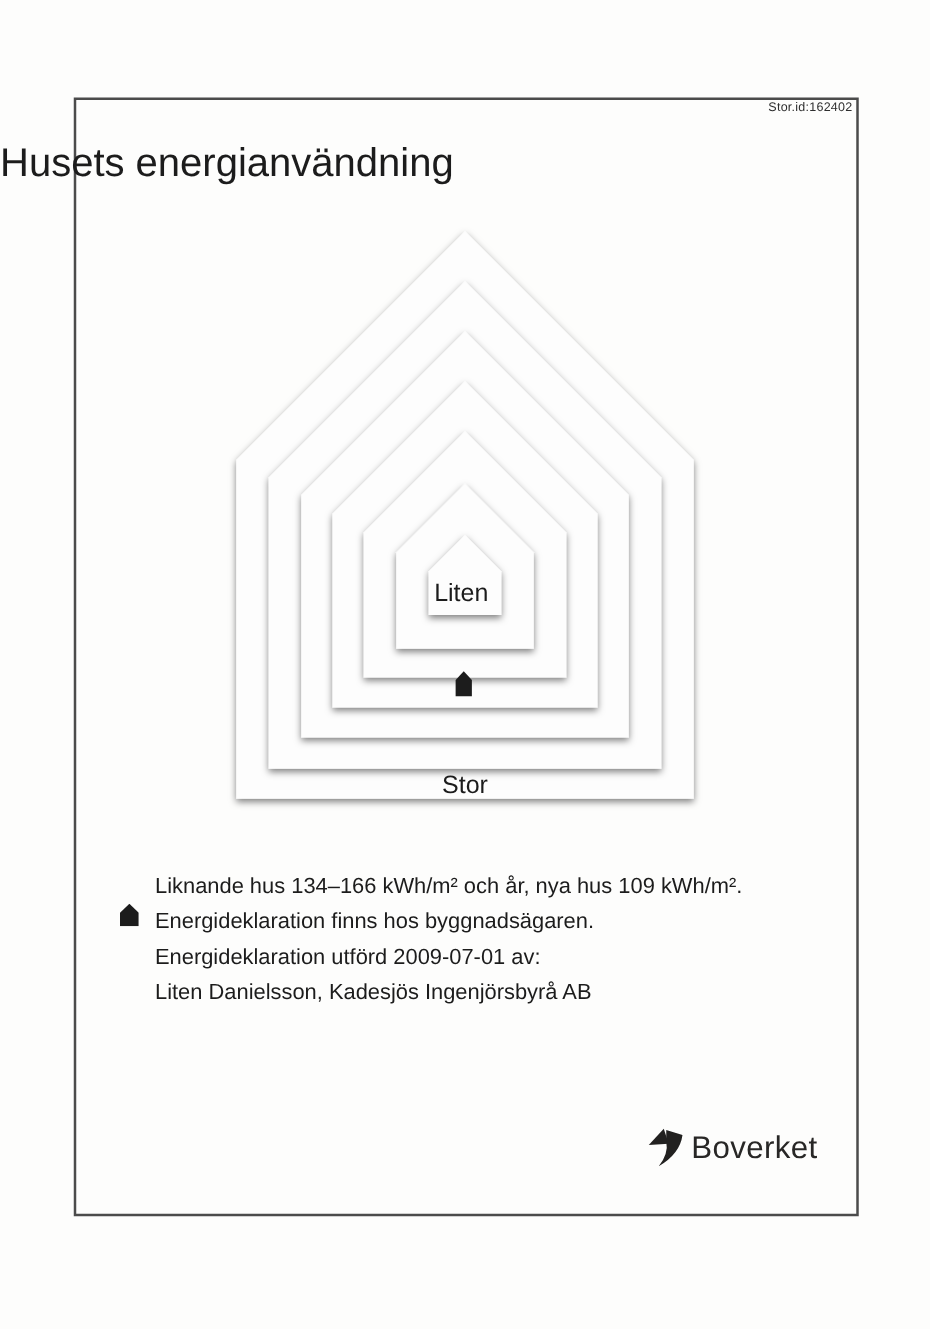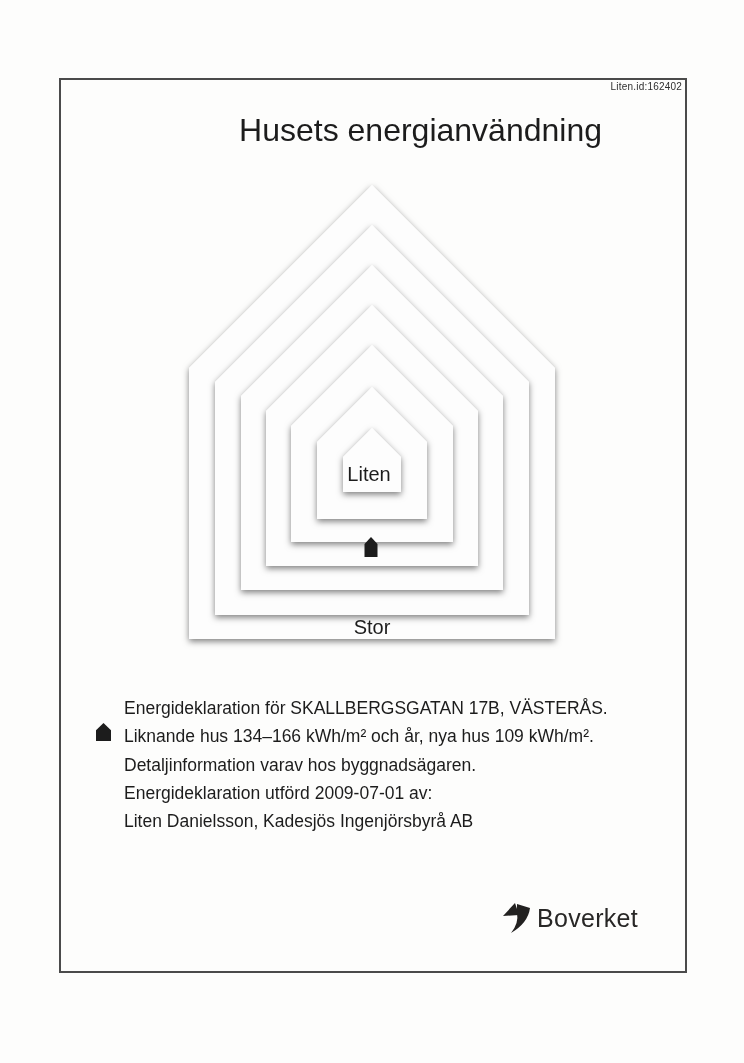--- a/index.html
+++ b/index.html
@@ -22,21 +22,21 @@
     position: absolute;
     top: 81px; right: 62px;
     font-size: 10px;
     letter-spacing: 0.2px;
     color: #2e2e2e;
   }
   .title {
     position: absolute;
     left: 0; top: 112px;
     width: 602px;
-    text-align: right;
+    text-align: left;
     font-size: 32px;
     font-weight: 400;
     color: #1c1c1c;
   }
   .diagram-svg {
     position: absolute;
     left: 137px; top: 158px;
     width: 470px; height: 510px;
   }
   .house-shape {
@@ -60,39 +60,39 @@
   }
   .info-line { display: block; white-space: nowrap; }
   .para-house-icon {
     position: absolute;
     left: 96px; top: 723px;
     width: 15px; height: 18px;
   }
   .para-house-icon path { fill: #1c1c1c; }
   .logo {
     position: absolute;
-    left: 501px; top: 901px;
+    left: 517px; top: 901px;
     display: flex;
     align-items: center;
     gap: 6px;
   }
   .logo-mark { width: 30px; height: 34px; }
   .logo-mark path { fill: #222120; }
   .logo-text {
     font-size: 25px;
     color: #282726;
     letter-spacing: 0.3px;
   }
 </style>
 </head>
 <body>
 
 <div class="frame"></div>
 
-<div class="dekl-id">Liten.id:162402</div>
+<div class="dekl-id">Stor.id:162402</div>
 
 <div class="title">Husets energianvändning</div>
 
 <svg class="diagram-svg" viewBox="137 158 470 510" xmlns="http://www.w3.org/2000/svg">
   <defs>
     <filter id="houseShadow" x="-15%" y="-15%" width="130%" height="135%">
       <feDropShadow dx="0" dy="2.5" stdDeviation="3" flood-color="#000000" flood-opacity="0.5"></feDropShadow>
     </filter>
   </defs>
   <g>
@@ -107,23 +107,22 @@
   <text class="diagram-label" x="369" y="481">Liten</text>
   <text class="diagram-label" x="372" y="634">Stor</text>
   <path class="marker-path" d="M371 537 L377.5 544 L377.5 557 L364.5 557 L364.5 544 Z"></path>
 </svg>
 
 <svg class="para-house-icon" viewBox="0 0 15 18" xmlns="http://www.w3.org/2000/svg">
   <path d="M7.5 0 L15 7.2 L15 18 L0 18 L0 7.2 Z"></path>
 </svg>
 
 <div class="info-block">
-  <span class="info-line">Energideklaration för SKALLBERGSGATAN 17B, VÄSTERÅS.</span>
   <span class="info-line">Liknande hus 134–166 kWh/m² och år, nya hus 109 kWh/m².</span>
-  <span class="info-line">Detaljinformation varav hos byggnadsägaren.</span>
+  <span class="info-line">Energideklaration finns hos byggnadsägaren.</span>
   <span class="info-line">Energideklaration utförd 2009-07-01 av:</span>
   <span class="info-line">Liten Danielsson, Kadesjös Ingenjörsbyrå AB</span>
 </div>
 
 <div class="logo">
   <svg class="logo-mark" viewBox="0 0 30 34" xmlns="http://www.w3.org/2000/svg">
     <path d="M2 15 L14 2 L18 14 Z"></path>
     <path d="M16 3 L29 7 Q27 22 10 32 Q18 22 16 12 Z"></path>
   </svg>
   <span class="logo-text">Boverket</span>

